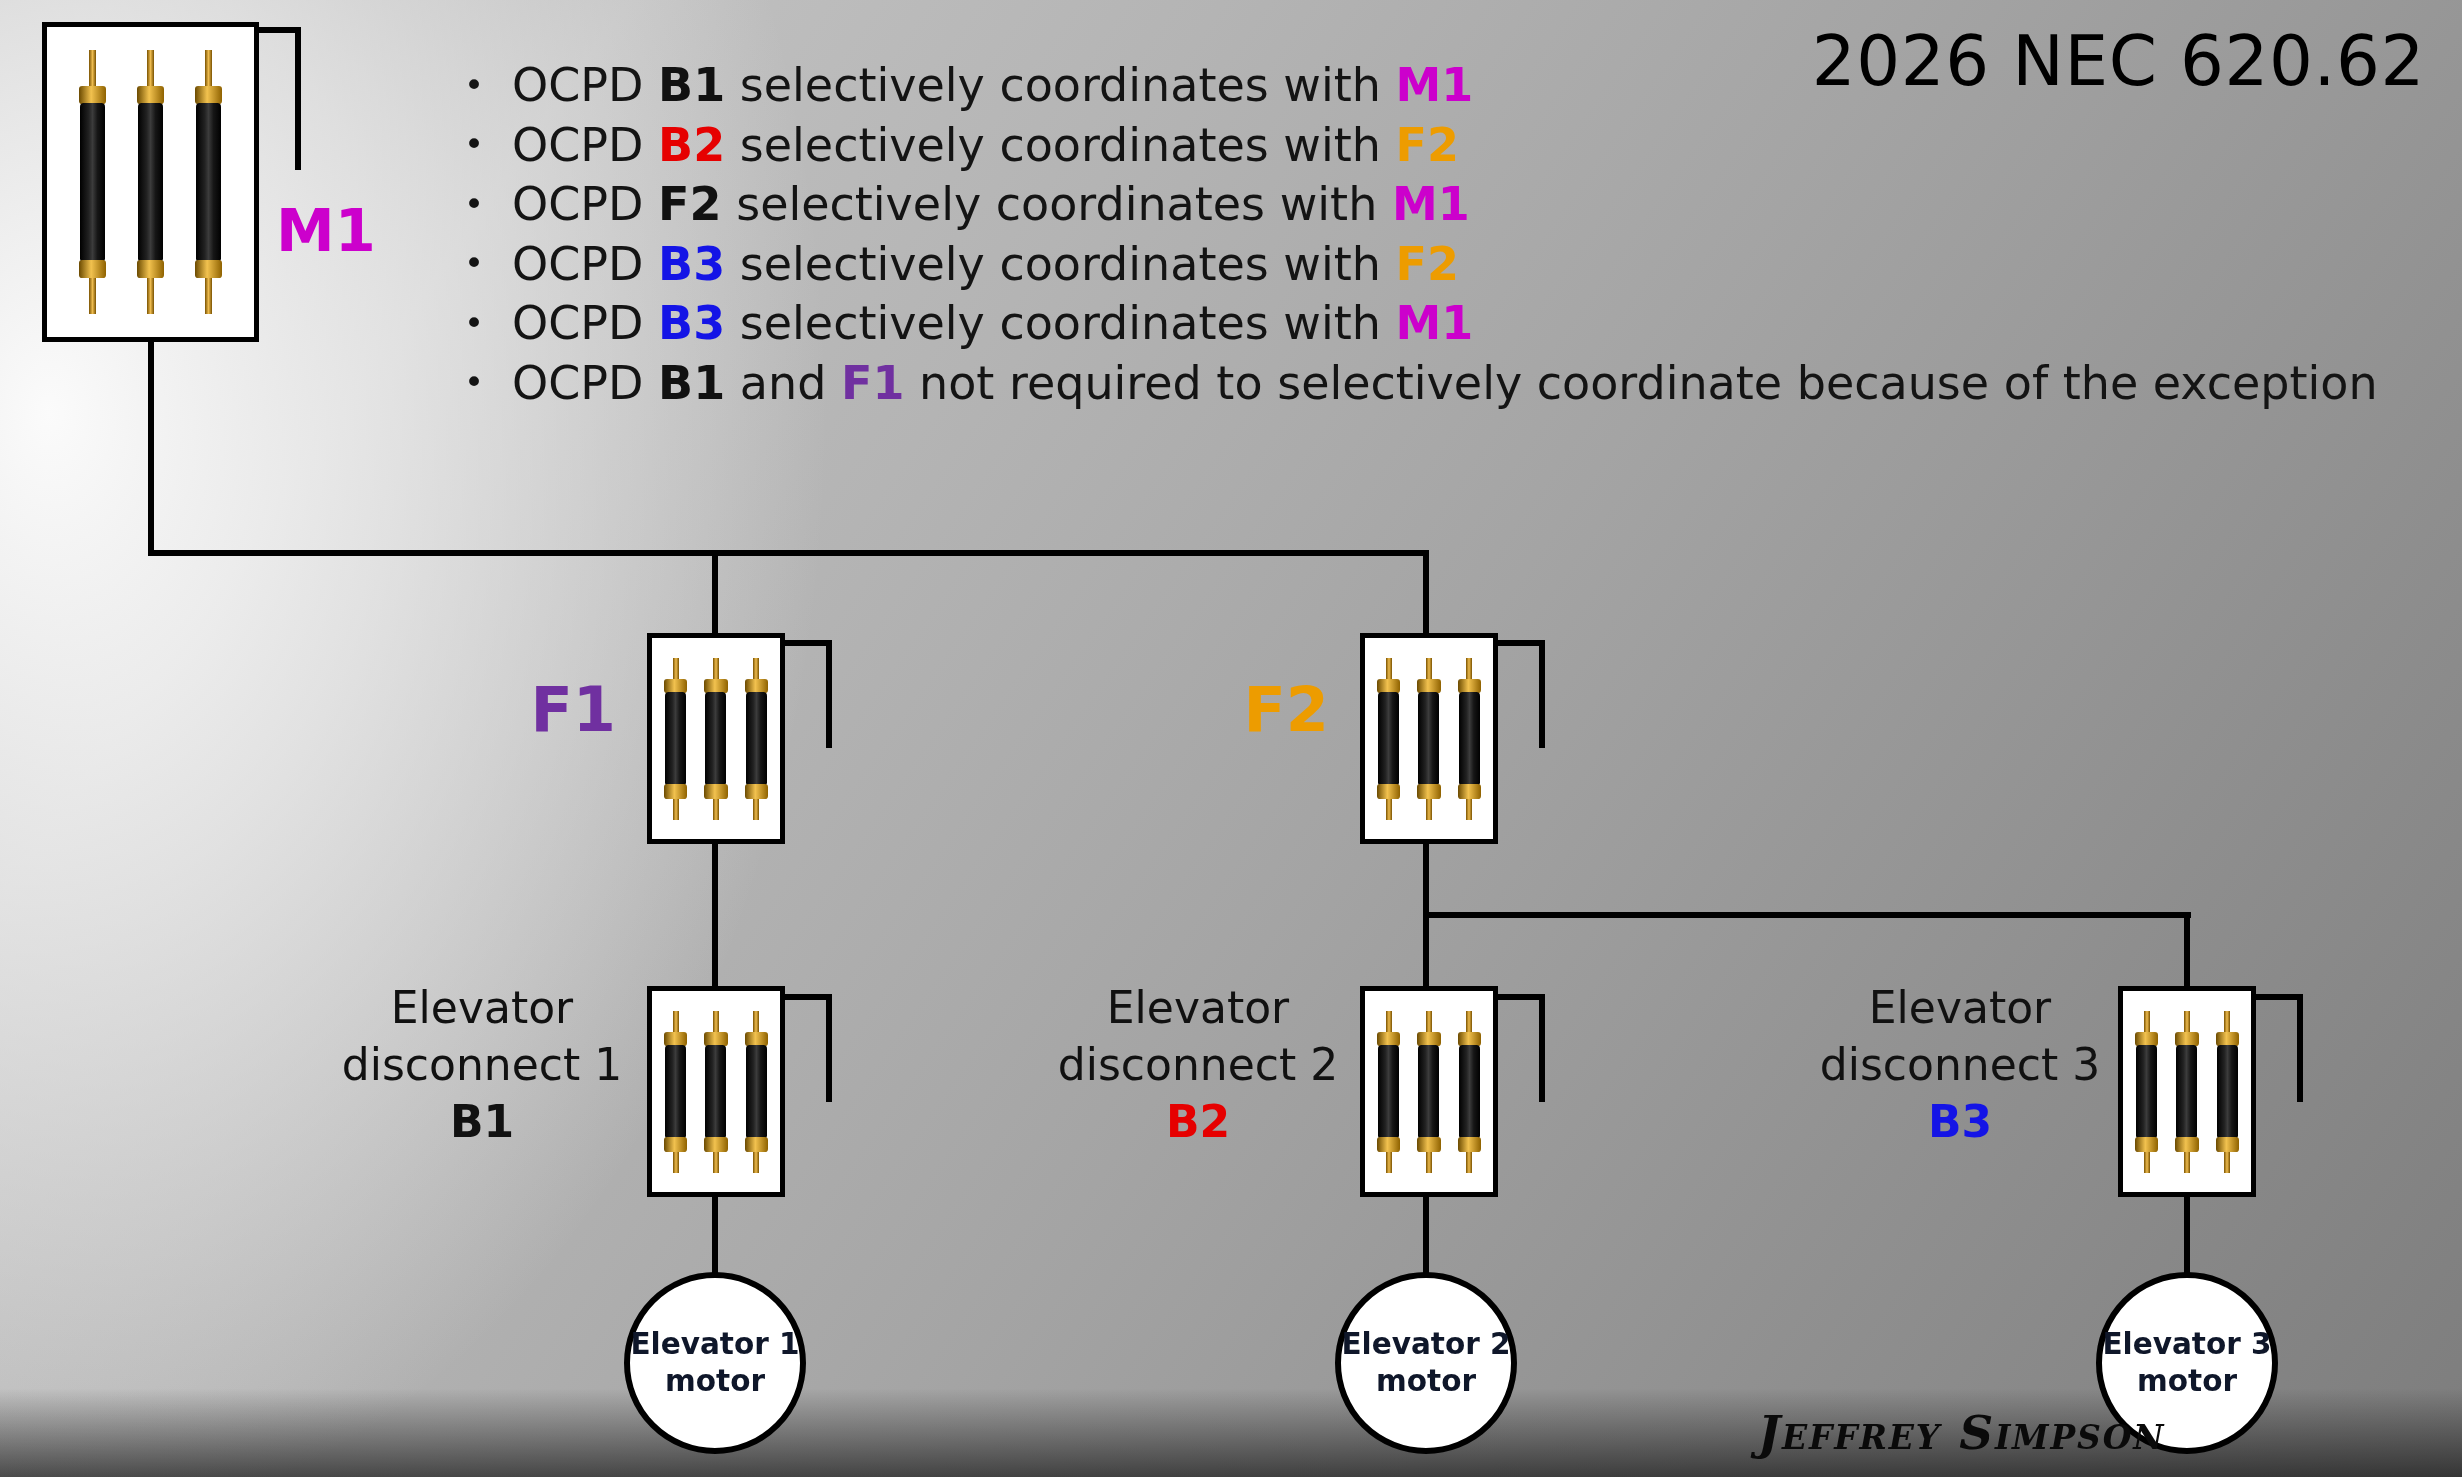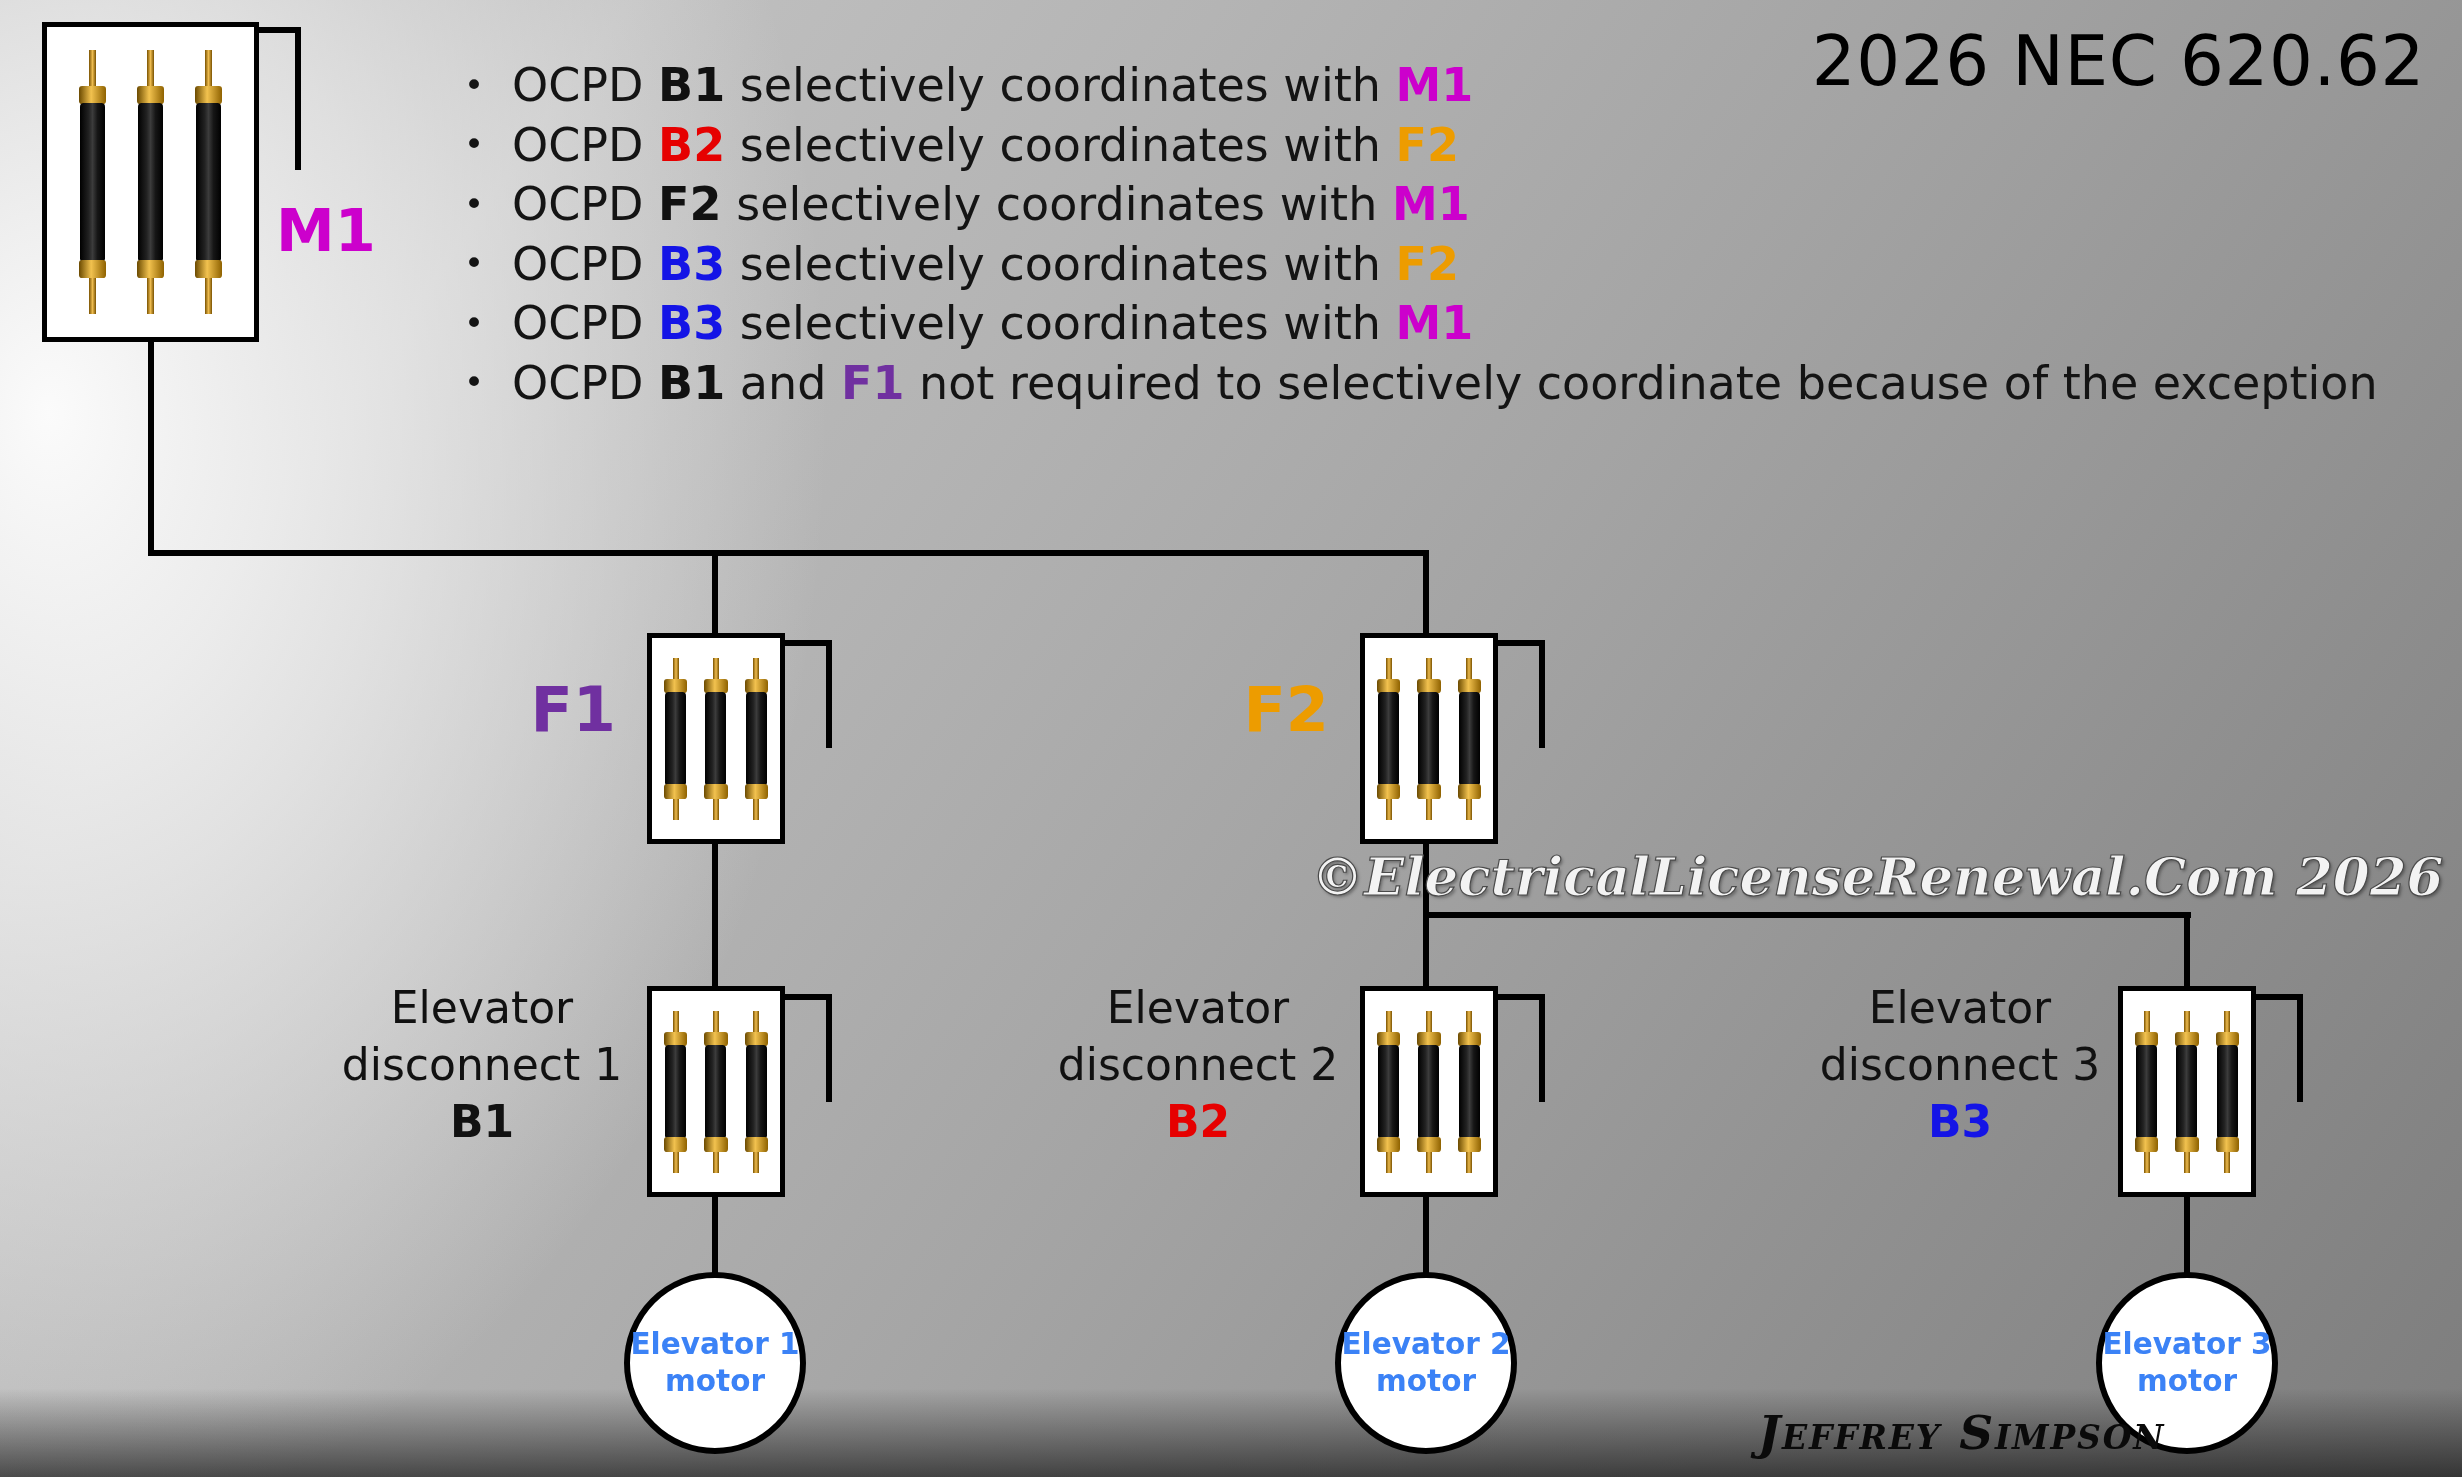--- a/index.html
+++ b/index.html
@@ -30,21 +30,21 @@
   .fusebox.large .stem{height:36px;width:6.8px;}
   .fusebox.large .cap{width:27px;height:18.5px;}
   .fusebox.large .fbody{width:24.6px;height:159px;}
   .handle{position:absolute;border-top:6.2px solid #000;border-right:6.2px solid #000;}
   .wire{position:absolute;background:#000;}
   .devlabel{position:absolute;font-weight:bold;font-size:62px;}
   .dlabel{position:absolute;text-align:center;font-size:44px;line-height:57px;color:#111;}
   .dlabel .id{font-weight:bold;}
   .motor{position:absolute;width:182px;height:182px;box-sizing:border-box;border:6.2px solid #000;border-radius:50%;
     background:#fff;display:flex;flex-direction:column;align-items:center;justify-content:center;
-    font-weight:bold;font-size:29.5px;line-height:37px;color:#3b82f6;text-align:center;}
+    font-weight:bold;font-size:29.5px;line-height:37px;color:#0f172a;text-align:center;}
   .watermark{position:absolute;top:845px;right:18.5px;font-size:53px;font-style:italic;font-weight:bold;
     font-family:"DejaVu Serif","Liberation Serif",serif;color:#f3f3f3;
     -webkit-text-stroke:1.2px #4a4a4a;text-shadow:1.8px 1.8px 3.1px rgba(0,0,0,0.35);}
   .signature{position:absolute;left:1758px;top:1405px;font-size:47px;font-style:italic;font-weight:bold;
     font-variant:small-caps;letter-spacing:1.8px;font-family:"DejaVu Serif","Liberation Serif",serif;color:#0a0a0a;}
 </style>
 </head>
 <body>
 
 <div class="canvas">
@@ -246,17 +246,16 @@
   </div>
   <div class="motor" style="left:1335px;top:1272px;">
     <div>Elevator 2</div>
     <div>motor</div>
   </div>
   <div class="motor" style="left:2096px;top:1272px;text-align:center;">
     <div>Elevator 3</div>
     <div>motor</div>
   </div>
 
-  <div class="watermark">©ElectricalLicenseRenewal.Com 2026</div>
   <div class="signature">Jeffrey Simpson</div>
 
 </div>
 
 
 </body></html>

